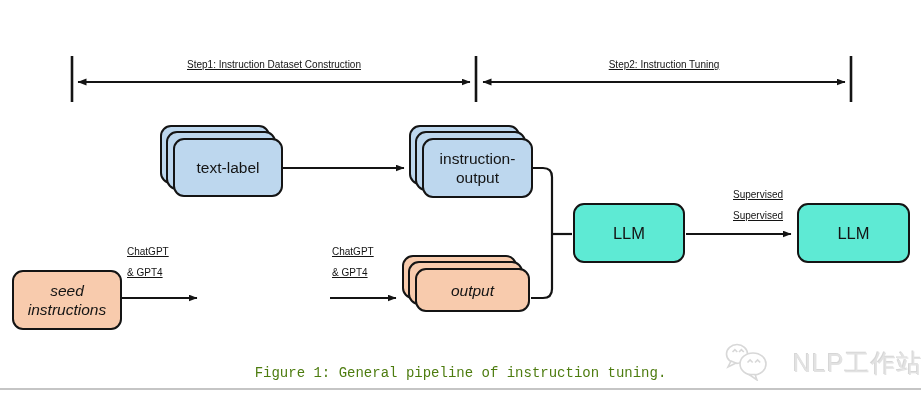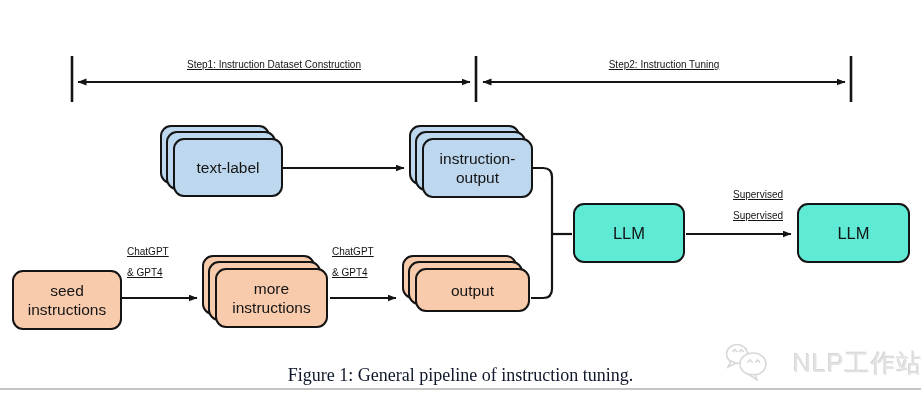--- a/index.html
+++ b/index.html
@@ -7,32 +7,32 @@
     position:relative;width:921px;height:403px;background:#ffffff;overflow:hidden;
     font-family:"Liberation Sans","DejaVu Sans",sans-serif;color:#141414;
   }
   svg.lines{position:absolute;left:0;top:0;pointer-events:none;z-index:1;}
   .card{
     position:absolute;border:2.5px solid #141414;border-radius:11px;box-sizing:border-box;
     display:flex;align-items:center;justify-content:center;text-align:center;
     font-size:15.5px;line-height:19px;z-index:3;
   }
   .blue{background:#BDD7EE;}
-  .orange{background:#F8CBAD;}
+  .orange{background:#F8CBAD;font-style:italic;}
   .gray{background:#5eead4;}
   .stack{position:absolute;z-index:2;}
   .stack .card{left:0;top:0;width:100%;height:100%;}
   .stack .b1{transform:translate(-7px,-7px);z-index:1;}
   .stack .b2{transform:translate(-13px,-13px);z-index:0;}
   .stack .front{z-index:2;}
   .lbl{position:absolute;font-size:10px;line-height:21px;z-index:4;white-space:nowrap;text-decoration:underline;}
   .ctr{text-align:center;}
   .caption{
     position:absolute;left:0;right:0;top:365px;text-align:center;z-index:4;
-    font-family:Liberation Serif, serif;font-size:18px;color:#0f172a;
+    font-family:Liberation Mono, monospace;font-size:14px;color:#4d7c0f;
   }
   .watermark{
     position:absolute;left:724px;top:341px;display:flex;align-items:center;gap:23px;z-index:5;
   }
   .watermark .wm-text{
     font-size:25px;color:#e2e2e2;letter-spacing:1px;white-space:nowrap;
     text-shadow:-1px -1px 0 #d6d6d6;
   }
   .divider{position:absolute;left:0;top:388px;width:921px;height:2px;background:#c5c5c5;z-index:4;}
 </style>
@@ -91,27 +91,20 @@
     <div class="card blue b1"></div>
     <div class="card blue front" style="padding:0 13px;">
       <span>instruction-output</span>
     </div>
   </div>
 
   <div class="card orange" style="left:12px;top:270px;width:110px;height:60px;padding:0 4px;">
     <span>seed instructions</span>
   </div>
 
-  <div class="stack" style="left:215px;top:268px;width:113px;height:60px;">
-    <div class="card orange b2"></div>
-    <div class="card orange b1"></div>
-    <div class="card orange front" style="padding:0 6px;">
-      <span>more instructions</span>
-    </div>
-  </div>
 
   <div class="stack" style="left:415px;top:268px;width:115px;height:44px;">
     <div class="card orange b2"></div>
     <div class="card orange b1"></div>
     <div class="card orange front">
       <span>output</span>
     </div>
   </div>
 
   <div class="card gray" style="left:573px;top:203px;width:112px;height:60px;font-size:16.5px;">

